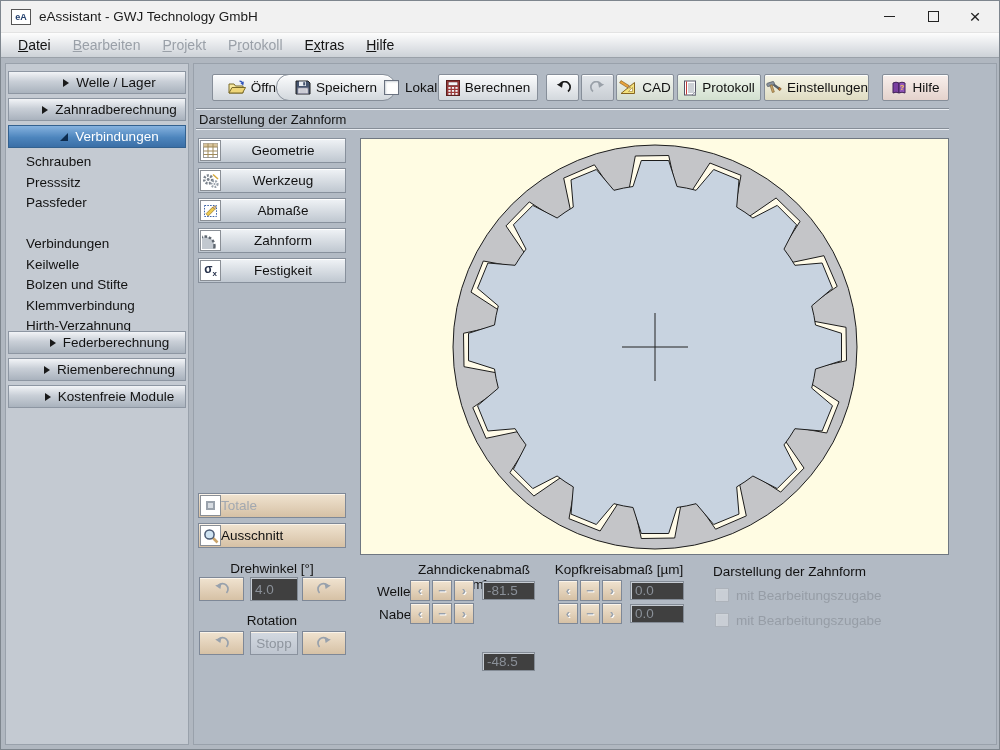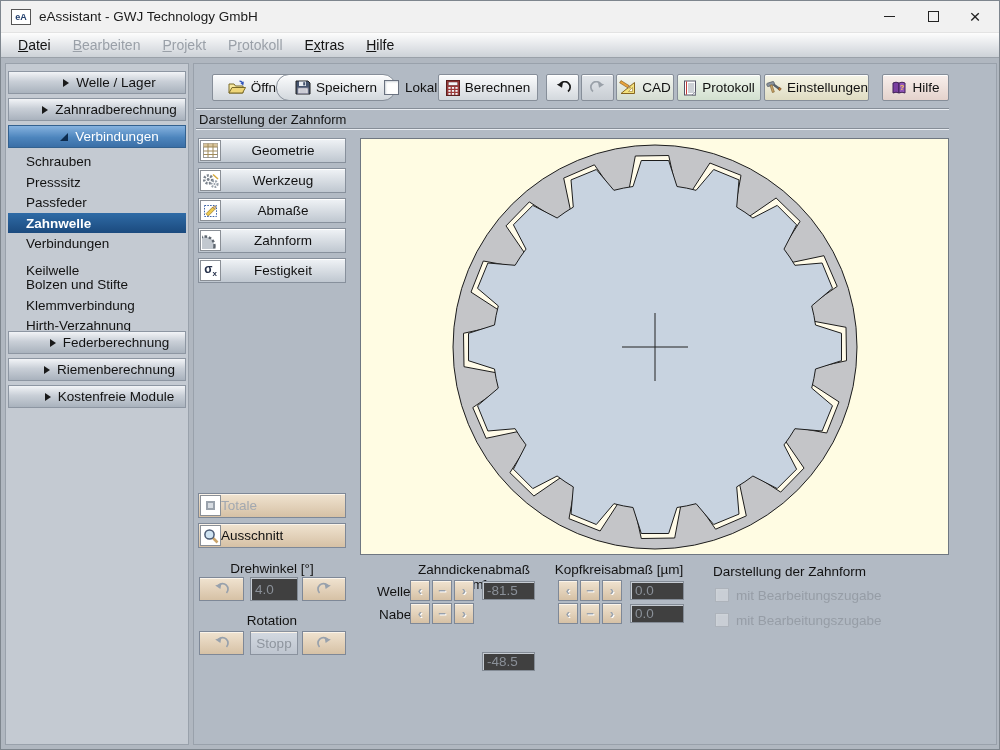--- a/index.html
+++ b/index.html
@@ -121,23 +121,22 @@
         <span class="tri-right"></span>
         <span>Zahnradberechnung</span>
       </div>
     <div class="nav-header active" style="top:61px">
         <span class="tri-open"></span>
         <span>Verbindungen</span>
       </div>
     <div class="nav-sub" style="top:87px">Schrauben</div>
     <div class="nav-sub" style="top:108px">Presssitz</div>
     <div class="nav-sub" style="top:128px">Passfeder</div>
-    <div class="nav-sub selected" style="top:149px">Zahnwelle</div>
     <div class="nav-sub" style="top:169px">Verbindungen</div>
-    <div class="nav-sub" style="top:196px">Keilwelle</div>
+    <div class="nav-sub" style="top:190px">Keilwelle</div>
     <div class="nav-sub" style="top:210px">Bolzen und Stifte</div>
     <div class="nav-sub" style="top:231px">Klemmverbindung</div>
     <div class="nav-sub" style="top:251px">Hirth-Verzahnung</div>
     <div class="nav-header" style="top:267px">
         <span class="tri-right"></span>
         <span>Federberechnung</span>
       </div>
     <div class="nav-header" style="top:294px">
         <span class="tri-right"></span>
         <span>Riemenberechnung</span>

